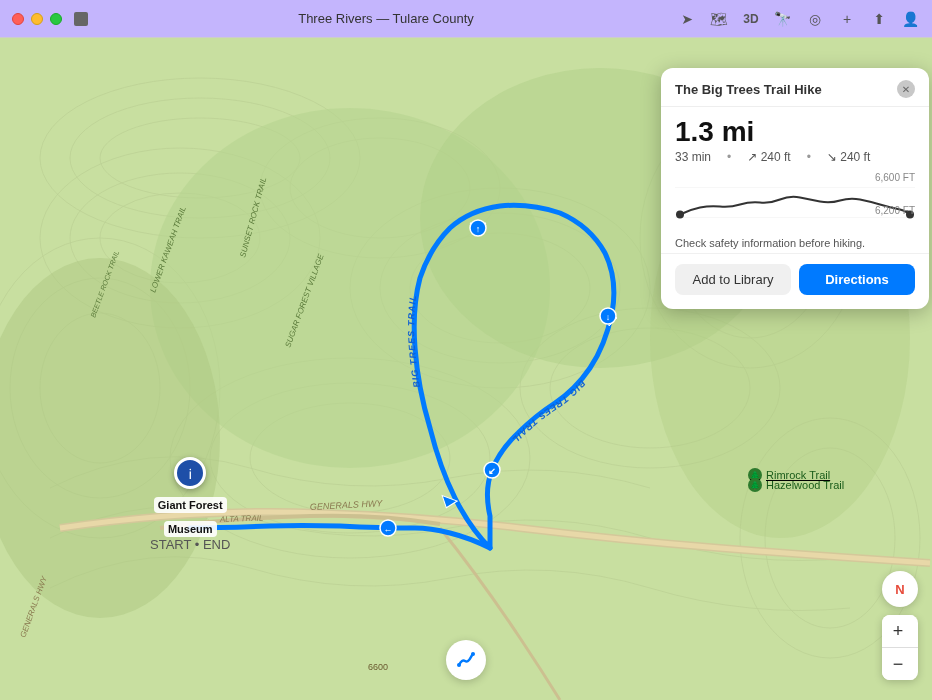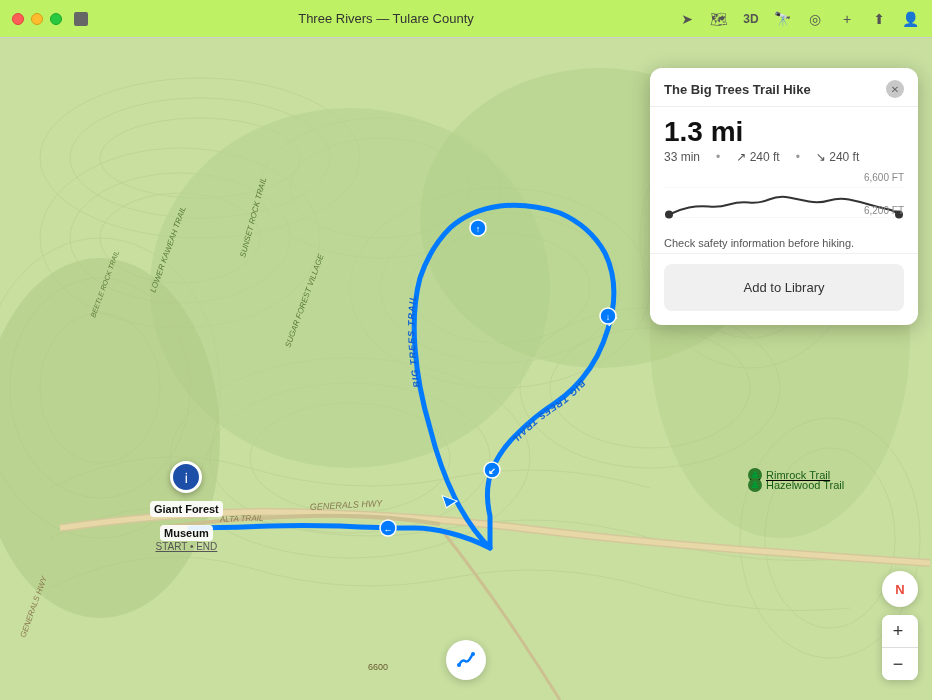--- a/index.html
+++ b/index.html
@@ -3,21 +3,21 @@
   <meta charset="utf-8">
   <style>
     * { margin: 0; padding: 0; box-sizing: border-box; }
     body { width: 932px; height: 700px; overflow: hidden; font-family: -apple-system, BlinkMacSystemFont, 'Helvetica Neue', Arial, sans-serif; }
 
     
     #titlebar {
       position: absolute;
       top: 0; left: 0; right: 0;
       height: 38px;
-      background: #bef264;
+      background: #c4b5fd;
       display: flex;
       align-items: center;
       padding: 0 12px;
       z-index: 100;
       border-bottom: 1px solid #ccc;
     }
     .traffic-lights {
       display: flex;
       gap: 7px;
       margin-right: 12px;
@@ -69,21 +69,21 @@
     #map-svg {
       position: absolute;
       top: 0; left: 0;
       width: 100%; height: 100%;
     }
 
     
     #info-card {
       position: absolute;
       top: 30px;
-      right: 14px;
+      right: 3px;
       width: 268px;
       background: white;
       border-radius: 12px;
       box-shadow: 0 4px 20px rgba(0,0,0,0.25);
       padding: 0;
       z-index: 200;
       overflow: hidden;
     }
     #card-header {
       display: flex;
@@ -170,21 +170,21 @@
     }
 
     #card-actions {
       display: flex;
       gap: 8px;
       padding: 10px 14px 14px 14px;
       border-top: 1px solid #f0f0f0;
     }
     #add-to-library-btn {
       flex: 1;
-      padding: 16px 12px;
+      padding: 8px 12px;
       background: #f0f0f0;
       border: none;
       border-radius: 8px;
       font-size: 13px;
       font-weight: 500;
       color: #333;
       cursor: pointer;
     }
     #directions-btn {
       flex: 1;
@@ -305,24 +305,23 @@
       border-radius: 4px;
       padding: 2px 4px;
       font-size: 11px;
       font-weight: 600;
       color: #111;
       text-align: center;
       margin-top: 8px;
       white-space: nowrap;
     }
     .museum-sublabel {
-      font-size: 10px;
+      font-size: 13px;
       color: #555;
       text-align: left;
-      text-decoration: underline;
     }
   </style>
 </head>
 <body>
 
 <div id="titlebar">
   <div class="traffic-lights">
     <div class="traffic-light tl-close"></div>
     <div class="traffic-light tl-minimize"></div>
     <div class="traffic-light tl-maximize"></div>
@@ -488,20 +487,21 @@
           <circle cx="5" cy="35" r="4" fill="#333"></circle>
           <circle cx="235" cy="35" r="4" fill="#333"></circle>
         </svg>
         <span class="elev-label elev-label-bottom">6,200 FT</span>
       </div>
 
       <div id="safety-note">Check safety information before hiking.</div>
     </div>
     <div id="card-actions">
       <button id="add-to-library-btn">Add to Library</button>
+      <button id="directions-btn">Directions</button>
     </div>
   </div>
 
   <div id="trail-icon-btn">
     <svg width="22" height="22" viewBox="0 0 22 22">
       <path d="M 4 16 Q 7 10 10 12 Q 13 14 16 8 Q 17 6 18 5" stroke="#007aff" stroke-width="2.5" fill="none" stroke-linecap="round"></path>
       <circle cx="4" cy="16" r="2" fill="#007aff"></circle>
       <circle cx="18" cy="5" r="2" fill="#007aff"></circle>
     </svg>
   </div>

